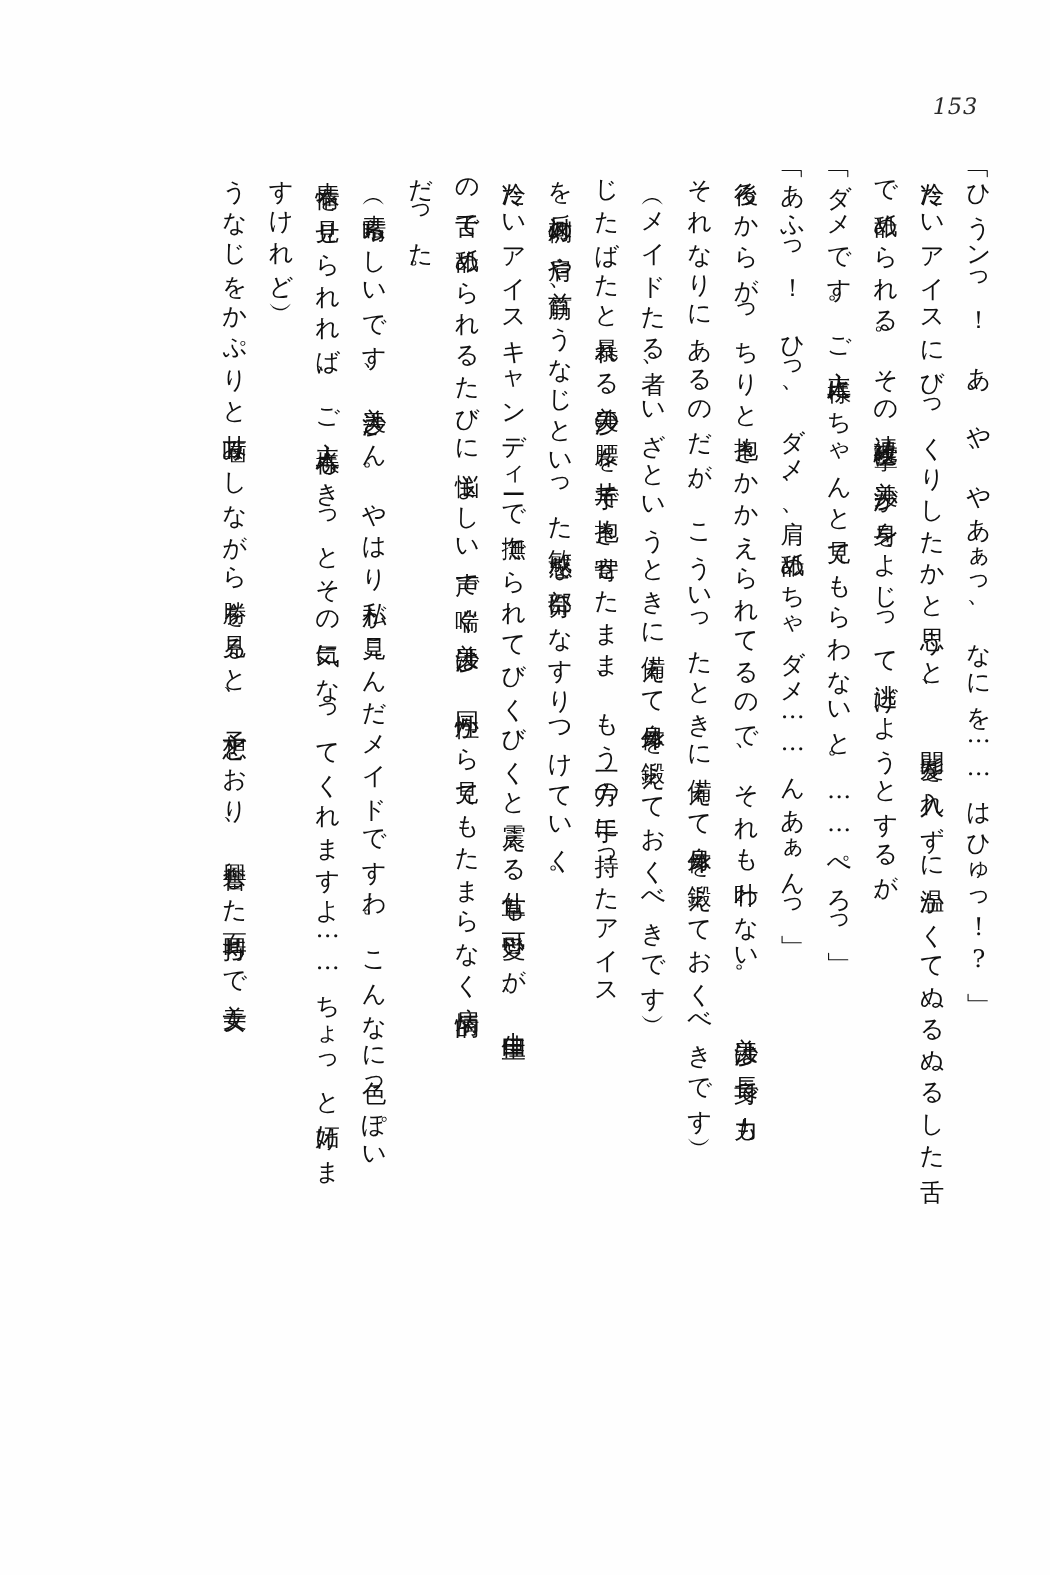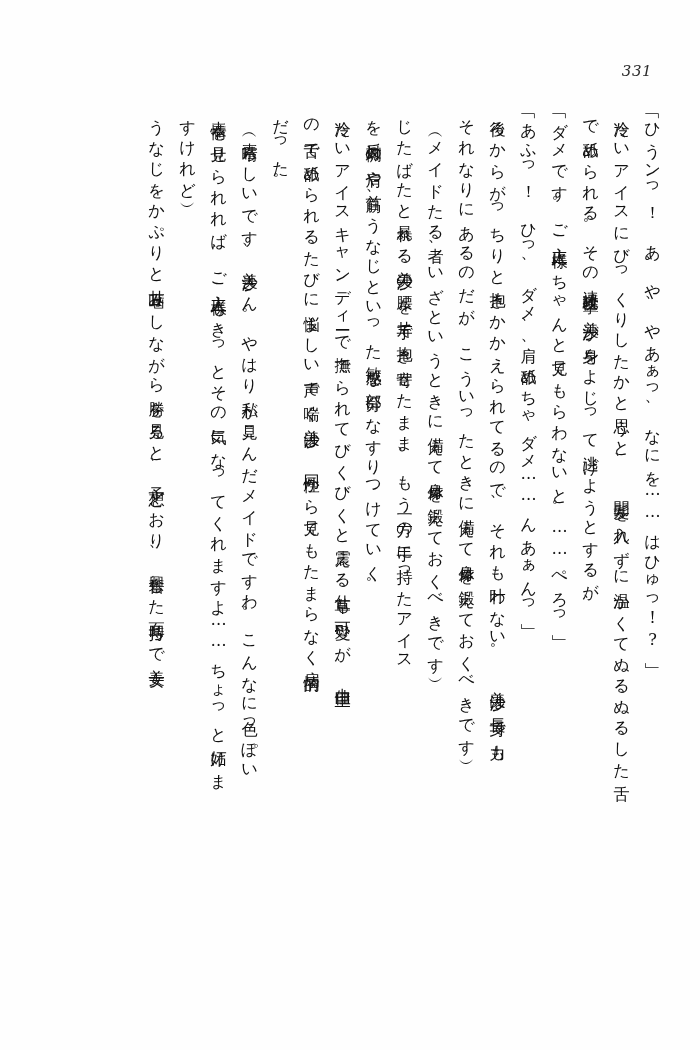--- a/index.html
+++ b/index.html
@@ -60,21 +60,21 @@
     margin: 0;
   }
   .vline.indent {
     padding-top: 19px;
   }
 </style>
 </head>
 <body>
 
 <div class="page">
-  <div class="page-number">331</div>
+  <div class="page-number">153</div>
   <div class="text-body">
       <div class="vline">「ひうンっ！　あ、や、やあぁっ、なにを……はひゅっ!?」</div>
       <div class="vline">冷たいアイスにびっくりしたかと思うと、　間髪を入れずに温かくてぬるぬるした舌</div>
       <div class="vline">で舐められる。その連続攻撃に美沙が身をよじって逃げようとするが、</div>
       <div class="vline">「ダメです。ご主人様にちゃんと見てもらわないと。……ぺろっ」</div>
       <div class="vline">「あふっ！　ひっ、ダメ、肩、舐めちゃダメ……んあぁんっ」</div>
       <div class="vline">後ろからがっちりと抱きかかえられてるので、それも叶わない。　美沙は長身で力も</div>
       <div class="vline">それなりにあるのだが、こういったときに備えて身体を鍛えておくべきです）</div>
       <div class="vline indent">（メイドたる者、いざというときに備えて身体を鍛えておくべきです）</div>
       <div class="vline">じたばたと暴れる美沙の腰を片手で抱き寄せたまま、もう一方の手に持ったアイス</div>

